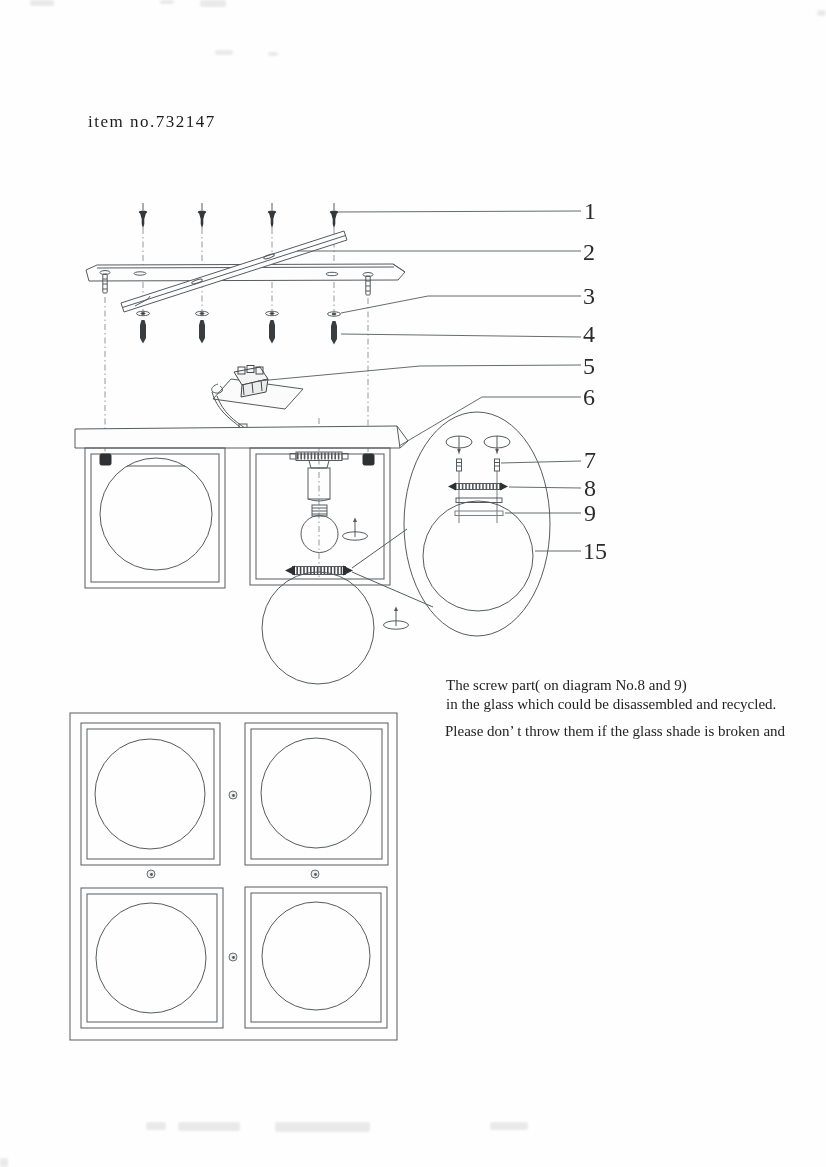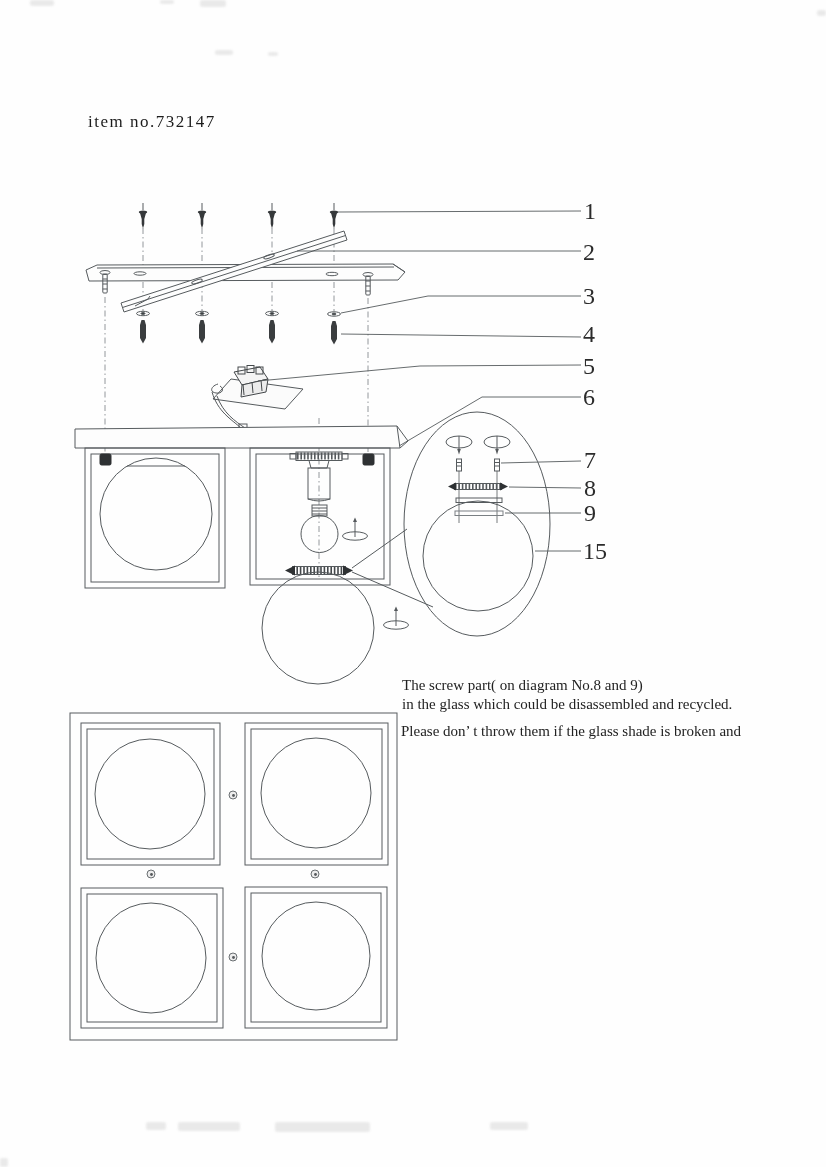--- a/index.html
+++ b/index.html
@@ -18,21 +18,21 @@
     font-weight:500;
   }
   .partnum{
     position:absolute;
     font-family:"Liberation Serif", serif;
     font-size:24px;color:#2b2b2b;line-height:1;
   }
   .noteline{
     position:absolute;
     font-family:"Liberation Serif", serif;
-    font-size:15px;color:#222;white-space:nowrap;
+    font-size:15px;color:#222;white-space:nowrap;margin-left:44px;
   }
   .smudge{position:absolute;background:#d9d9d9;opacity:.55;filter:blur(1px);border-radius:2px;}
 </style>
 </head>
 <body>
 
 <div id="page">
 
   <svg id="art" width="826" height="1167" viewBox="0 0 826 1167">
     <g fill="none" stroke="#565b5e" stroke-width="1">

